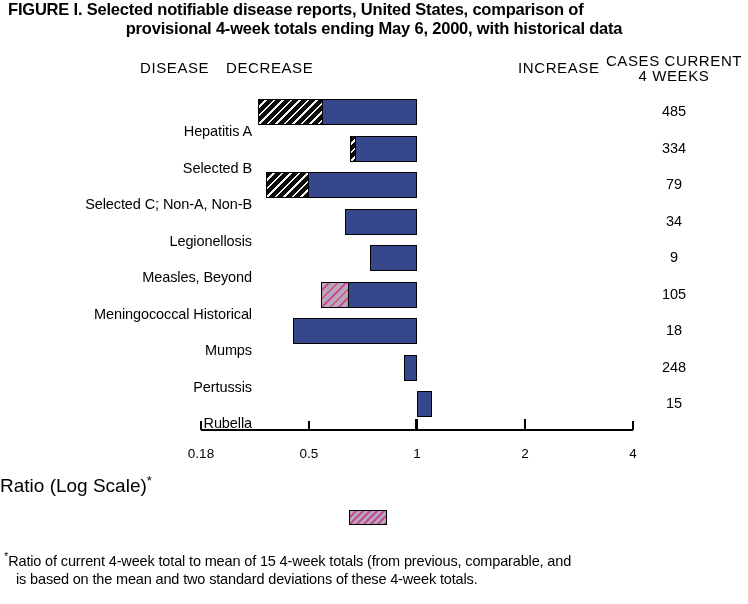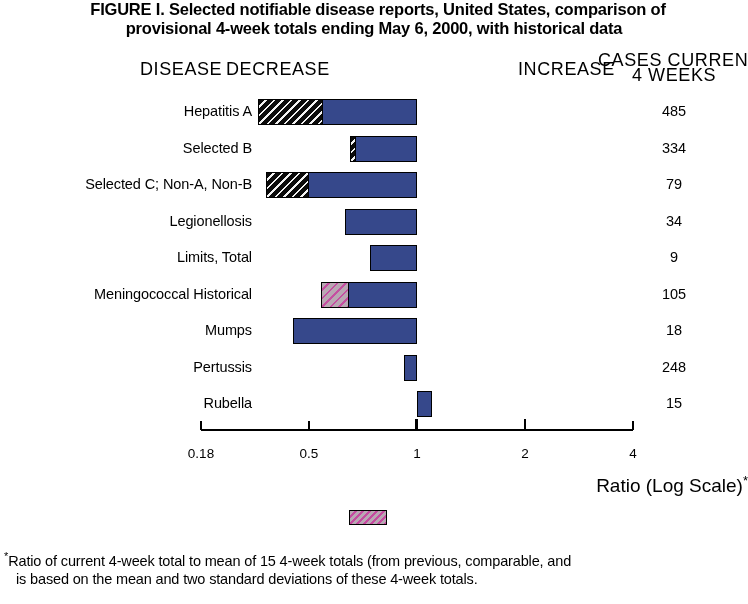--- a/index.html
+++ b/index.html
@@ -23,34 +23,34 @@
     top: 0;
     width: 748px;
     text-align: center;
     font-weight: bold;
     font-size: 16.5px;
     line-height: 19px;
     letter-spacing: -0.2px;
   }
   #figure-title .line1 {
     display: block;
-    text-align: center;
+    text-align: left;
     padding-left: 8px;
     white-space: nowrap;
   }
   #figure-title .line2 {
     display: block;
     text-align: center;
     white-space: nowrap;
   }
 
   
   .col-header {
     position: absolute;
-    font-size: 18px;
+    font-size: 15px;
     letter-spacing: 0.6px;
     white-space: nowrap;
   }
   #hdr-disease  { left: 140px; top: 59px; }
   #hdr-decrease { left: 226px; top: 59px; }
   #hdr-increase { left: 518px; top: 59px; }
   #hdr-cases    { left: 598px; top: 53px; width: 152px; text-align: center; line-height: 15px; }
 
   
   #plot {
@@ -61,20 +61,21 @@
     height: 604px;
   }
 
   .disease-label {
     position: absolute;
     right: 496px;          
     font-size: 14.5px;
     white-space: nowrap;
     text-align: right;
     letter-spacing: -0.1px;
+    margin-top: 20px;
   }
 
   .case-value {
     position: absolute;
     width: 152px;
     left: 598px;
     text-align: center;
     font-size: 14.5px;
     white-space: nowrap;
   }
@@ -140,21 +141,21 @@
     width: 2px;
     height: 12px;
     background: #000000;
   }
 
   #axis-title {
     position: absolute;
     left: 0;
     top: 473px;
     width: 748px;
-    text-align: right;
+    text-align: left;
     font-size: 19px;
     white-space: nowrap;
   }
   #axis-title sup { font-size: 13px; vertical-align: super; }
 
   
   #legend {
     position: absolute;
     left: 0;
     top: 509px;
@@ -222,21 +223,21 @@
       <div class="bar bar-hatch" style="left: 349.879px; width: 7.03026px; top: 135.5px; height: 26px;"></div>
       <div class="bar bar-blue" style="left: 355.41px; width: 61.5905px; top: 135.5px; height: 26px;"></div>
       <div class="case-value" style="top: 139.5px;">334</div>
       <div class="disease-label" style="top: 176px;">Selected C; Non-A, Non-B</div>
       <div class="bar bar-hatch" style="left: 266.24px; width: 42.7603px; top: 172px; height: 26px;"></div>
       <div class="bar bar-blue" style="left: 307.5px; width: 109.5px; top: 172px; height: 26px;"></div>
       <div class="case-value" style="top: 176px;">79</div>
       <div class="disease-label" style="top: 212.5px;">Legionellosis</div>
       <div class="bar bar-blue" style="left: 345.01px; width: 71.9902px; top: 208.5px; height: 26px;"></div>
       <div class="case-value" style="top: 212.5px;">34</div>
-      <div class="disease-label" style="top: 249px;">Limits, Total</div>
+      <div class="disease-label" style="top: 249px;">Measles, Beyond</div>
       <div class="bar bar-blue" style="left: 370.084px; width: 46.9155px; top: 245px; height: 26px;"></div>
       <div class="case-value" style="top: 249px;">9</div>
       <div class="disease-label" style="top: 285.5px;">Meningococcal Historical</div>
       <div class="bar bar-beyond" style="left: 320.991px; width: 28.8879px; top: 281.5px; height: 26px;"></div>
       <div class="bar bar-blue" style="left: 348.379px; width: 68.6207px; top: 281.5px; height: 26px;"></div>
       <div class="case-value" style="top: 285.5px;">105</div>
       <div class="disease-label" style="top: 322px; text-align: right;">Mumps</div>
       <div class="bar bar-blue" style="left: 292.584px; width: 124.416px; top: 318px; height: 26px;"></div>
       <div class="case-value" style="top: 322px;">18</div>
       <div class="disease-label" style="top: 358.5px;">Pertussis</div>

